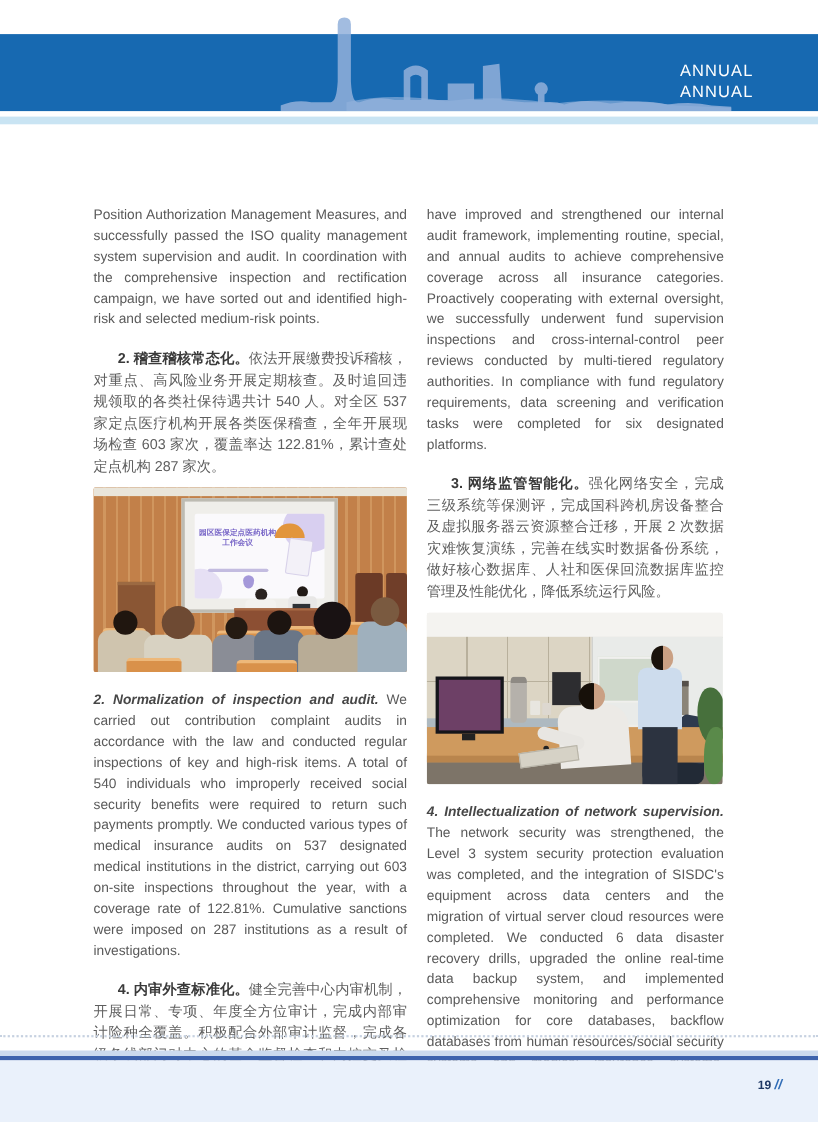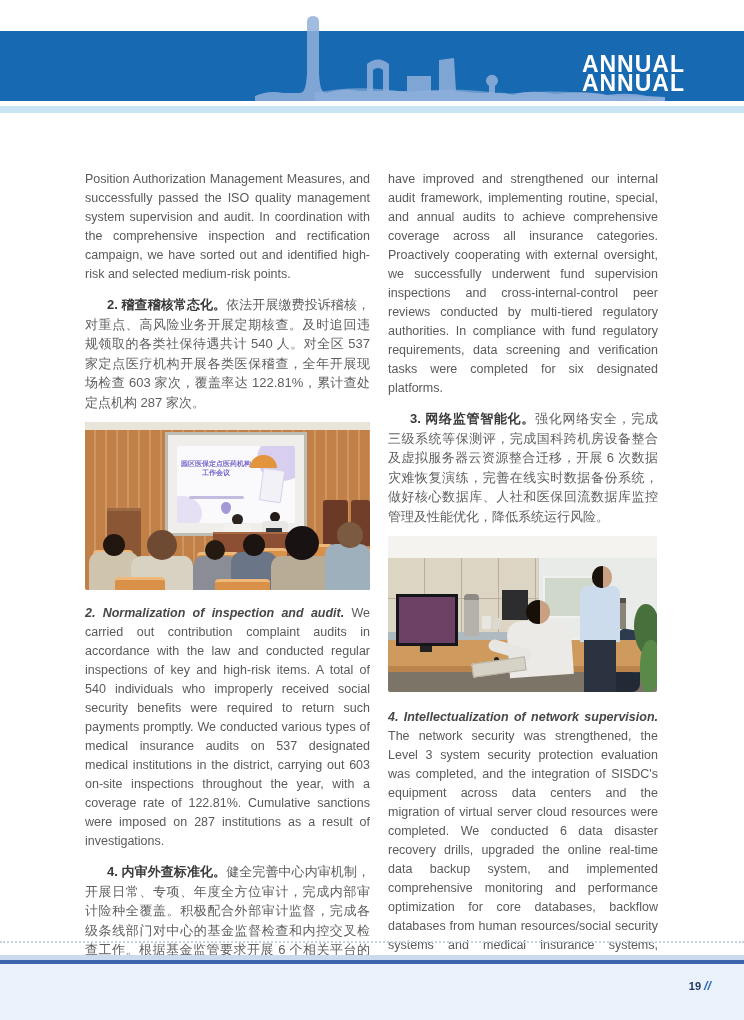--- a/index.html
+++ b/index.html
@@ -4,28 +4,28 @@
 <style>
   html,body{margin:0;padding:0;}
   body{background:#ffffff;font-family:"Liberation Sans","DejaVu Sans",sans-serif;}
   .page{position:relative;width:744px;height:1020px;background:#ffffff;overflow:hidden;}
 
   
   .header{position:absolute;top:0;left:0;width:744px;height:101px;}
   .header-band{position:absolute;top:31px;left:0;width:744px;height:70px;background:#1769b1;}
   .skyline{position:absolute;top:12px;left:255px;width:410px;height:89px;}
   .header-title{position:absolute;top:55px;right:59px;text-align:right;color:#ffffff;
-    font-size:23px;line-height:19px;letter-spacing:1px;font-weight:700;}
+    font-size:15px;line-height:19px;letter-spacing:1px;font-weight:400;}
   .header-stripe{position:absolute;top:106px;left:0;width:744px;height:7px;background:#c9e4f3;}
 
   
   .col{position:absolute;top:170px;}
   .col-left{left:85px;width:285px;}
   .col-right{left:388px;width:270px;}
-  p{margin:0 0 11px 0;text-align:justify;}
+  p{margin:16px 0 11px 0;text-align:justify;}
   .en{font-size:12.5px;line-height:19px;color:#5a5a5a;}
   .enlead{font-style:italic;font-weight:700;color:#474747;}
   .zh{font-size:13px;line-height:19.5px;color:#5f5f5f;text-indent:22px;margin-bottom:10px;}
   .zh b{color:#3a3a3a;}
 
   
   .photo1{position:relative;width:285px;height:168px;margin:3px 0 14px 0;overflow:hidden;border-radius:2px;
     background:repeating-linear-gradient(90deg,#c28049 0 9px,#d0965e 9px 11px);}
   .ph1-ceiling{position:absolute;top:0;left:0;width:285px;height:8px;background:#e9e5da;}
   .ph1-screen{position:absolute;left:80px;top:10px;width:142px;height:104px;background:#efeeea;
@@ -215,21 +215,21 @@
     <p class="en"><b class="enlead">2. Normalization of inspection and audit.</b><span> We carried out contribution complaint audits in accordance with the law and conducted regular inspections of key and high-risk items. A total of 540 individuals who improperly received social security benefits were required to return such payments promptly. We conducted various types of medical insurance audits on 537 designated medical institutions in the district, carrying out 603 on-site inspections throughout the year, with a coverage rate of 122.81%. Cumulative sanctions were imposed on 287 institutions as a result of investigations.</span></p>
 
     <p class="zh"><b>4. 内审外查标准化。</b><span>健全完善中心内审机制，开展日常、专项、年度全方位审计，完成内部审计险种全覆盖。积极配合外部审计监督，完成各级条线部门对中心的基金监督检查和内控交叉检查工作。根据基金监管要求开展 6 个相关平台的数据筛查核实工作。</span></p>
 
     <p class="en"><b class="enlead">3. Standardization of internal and external audits.</b><span> We</span></p>
   </div>
 
   <div class="col col-right">
     <p class="en">have improved and strengthened our internal audit framework, implementing routine, special, and annual audits to achieve comprehensive coverage across all insurance categories. Proactively cooperating with external oversight, we successfully underwent fund supervision inspections and cross-internal-control peer reviews conducted by multi-tiered regulatory authorities. In compliance with fund regulatory requirements, data screening and verification tasks were completed for six designated platforms.</p>
 
-    <p class="zh"><b>3. 网络监管智能化。</b><span>强化网络安全，完成三级系统等保测评，完成国科跨机房设备整合及虚拟服务器云资源整合迁移，开展 6 次数据灾难恢复演练，完善在线实时数据备份系统，做好核心数据库、人社和医保回流数据库监控管理及性能优化，降低系统运行风险。</span></p>
+    <p class="zh"><b>3. 网络监管智能化。</b><span>强化网络安全，完成三级系统等保测评，完成国科跨机房设备整合及虚拟服务器云资源整合迁移，开展 2 次数据灾难恢复演练，完善在线实时数据备份系统，做好核心数据库、人社和医保回流数据库监控管理及性能优化，降低系统运行风险。</span></p>
 
     <div class="photo2">
       <div class="ph2-ceiling"></div>
       <div class="ph2-cabinets"></div>
       <div class="ph2-wall"></div>
       <div class="ph2-window"></div>
       <div class="ph2-printer"></div>
       <div class="ph2-partition"></div>
       <div class="ph2-floor"></div>
       <div class="ph2-chair"></div>

